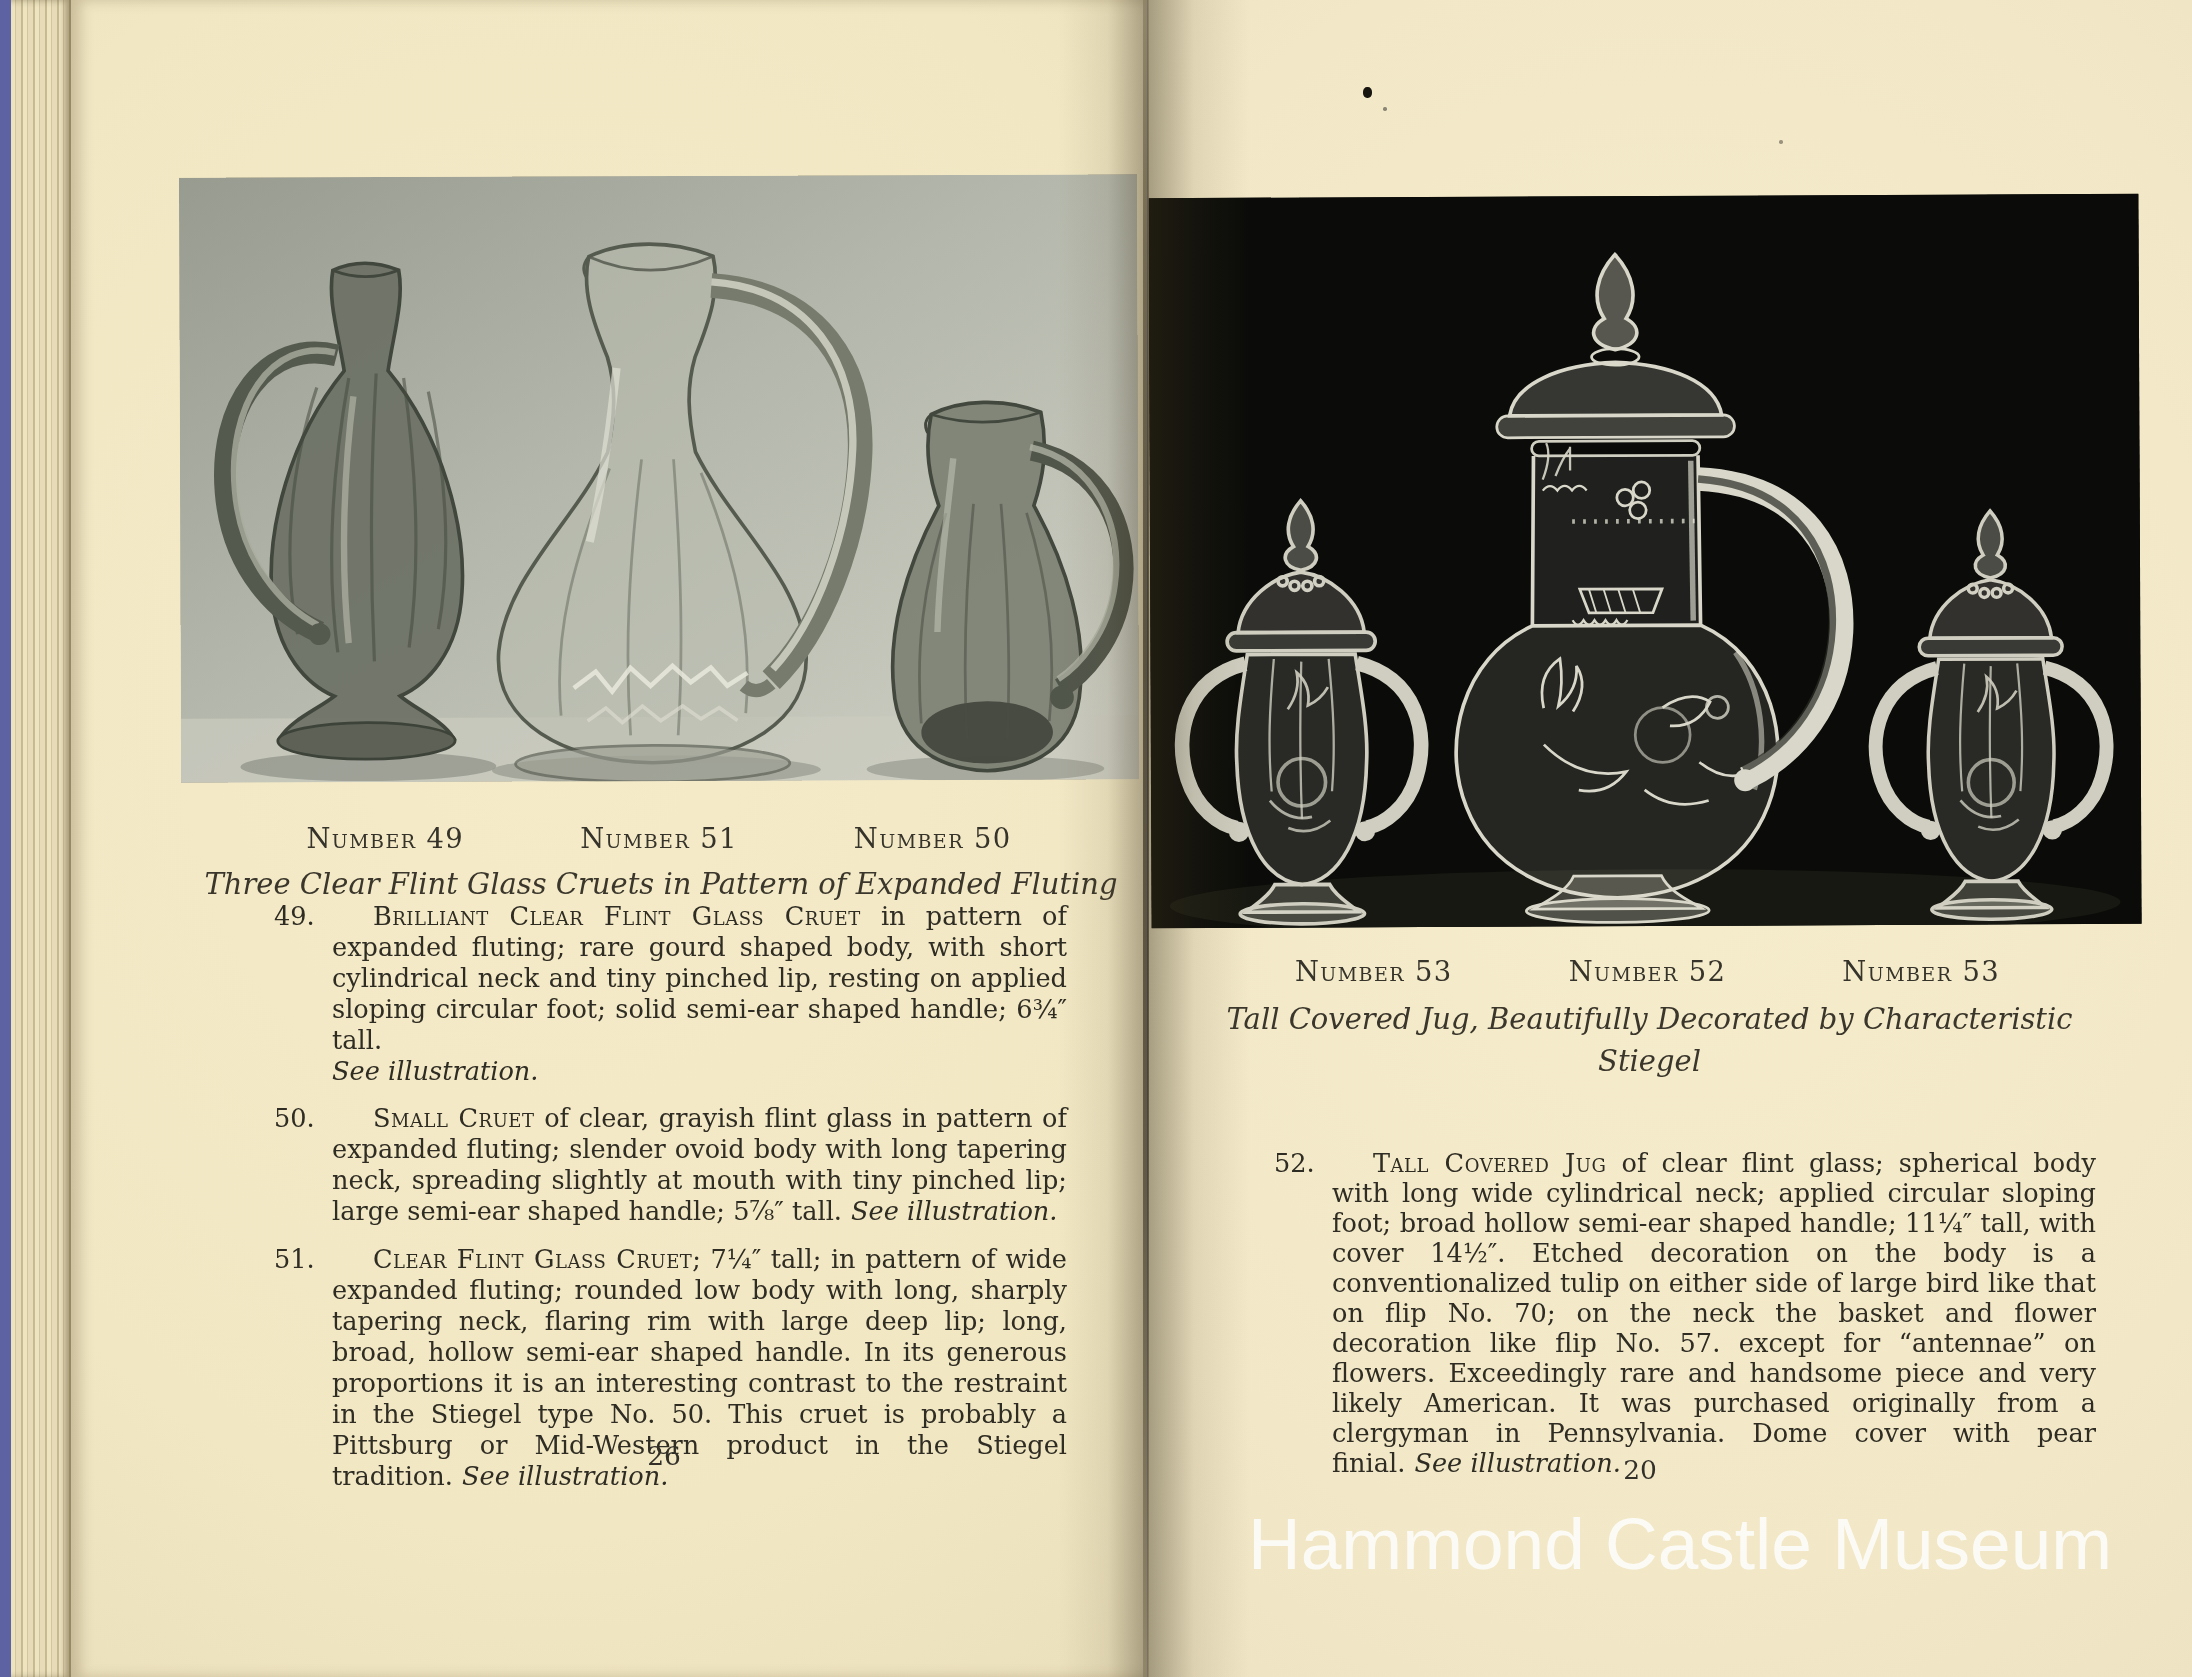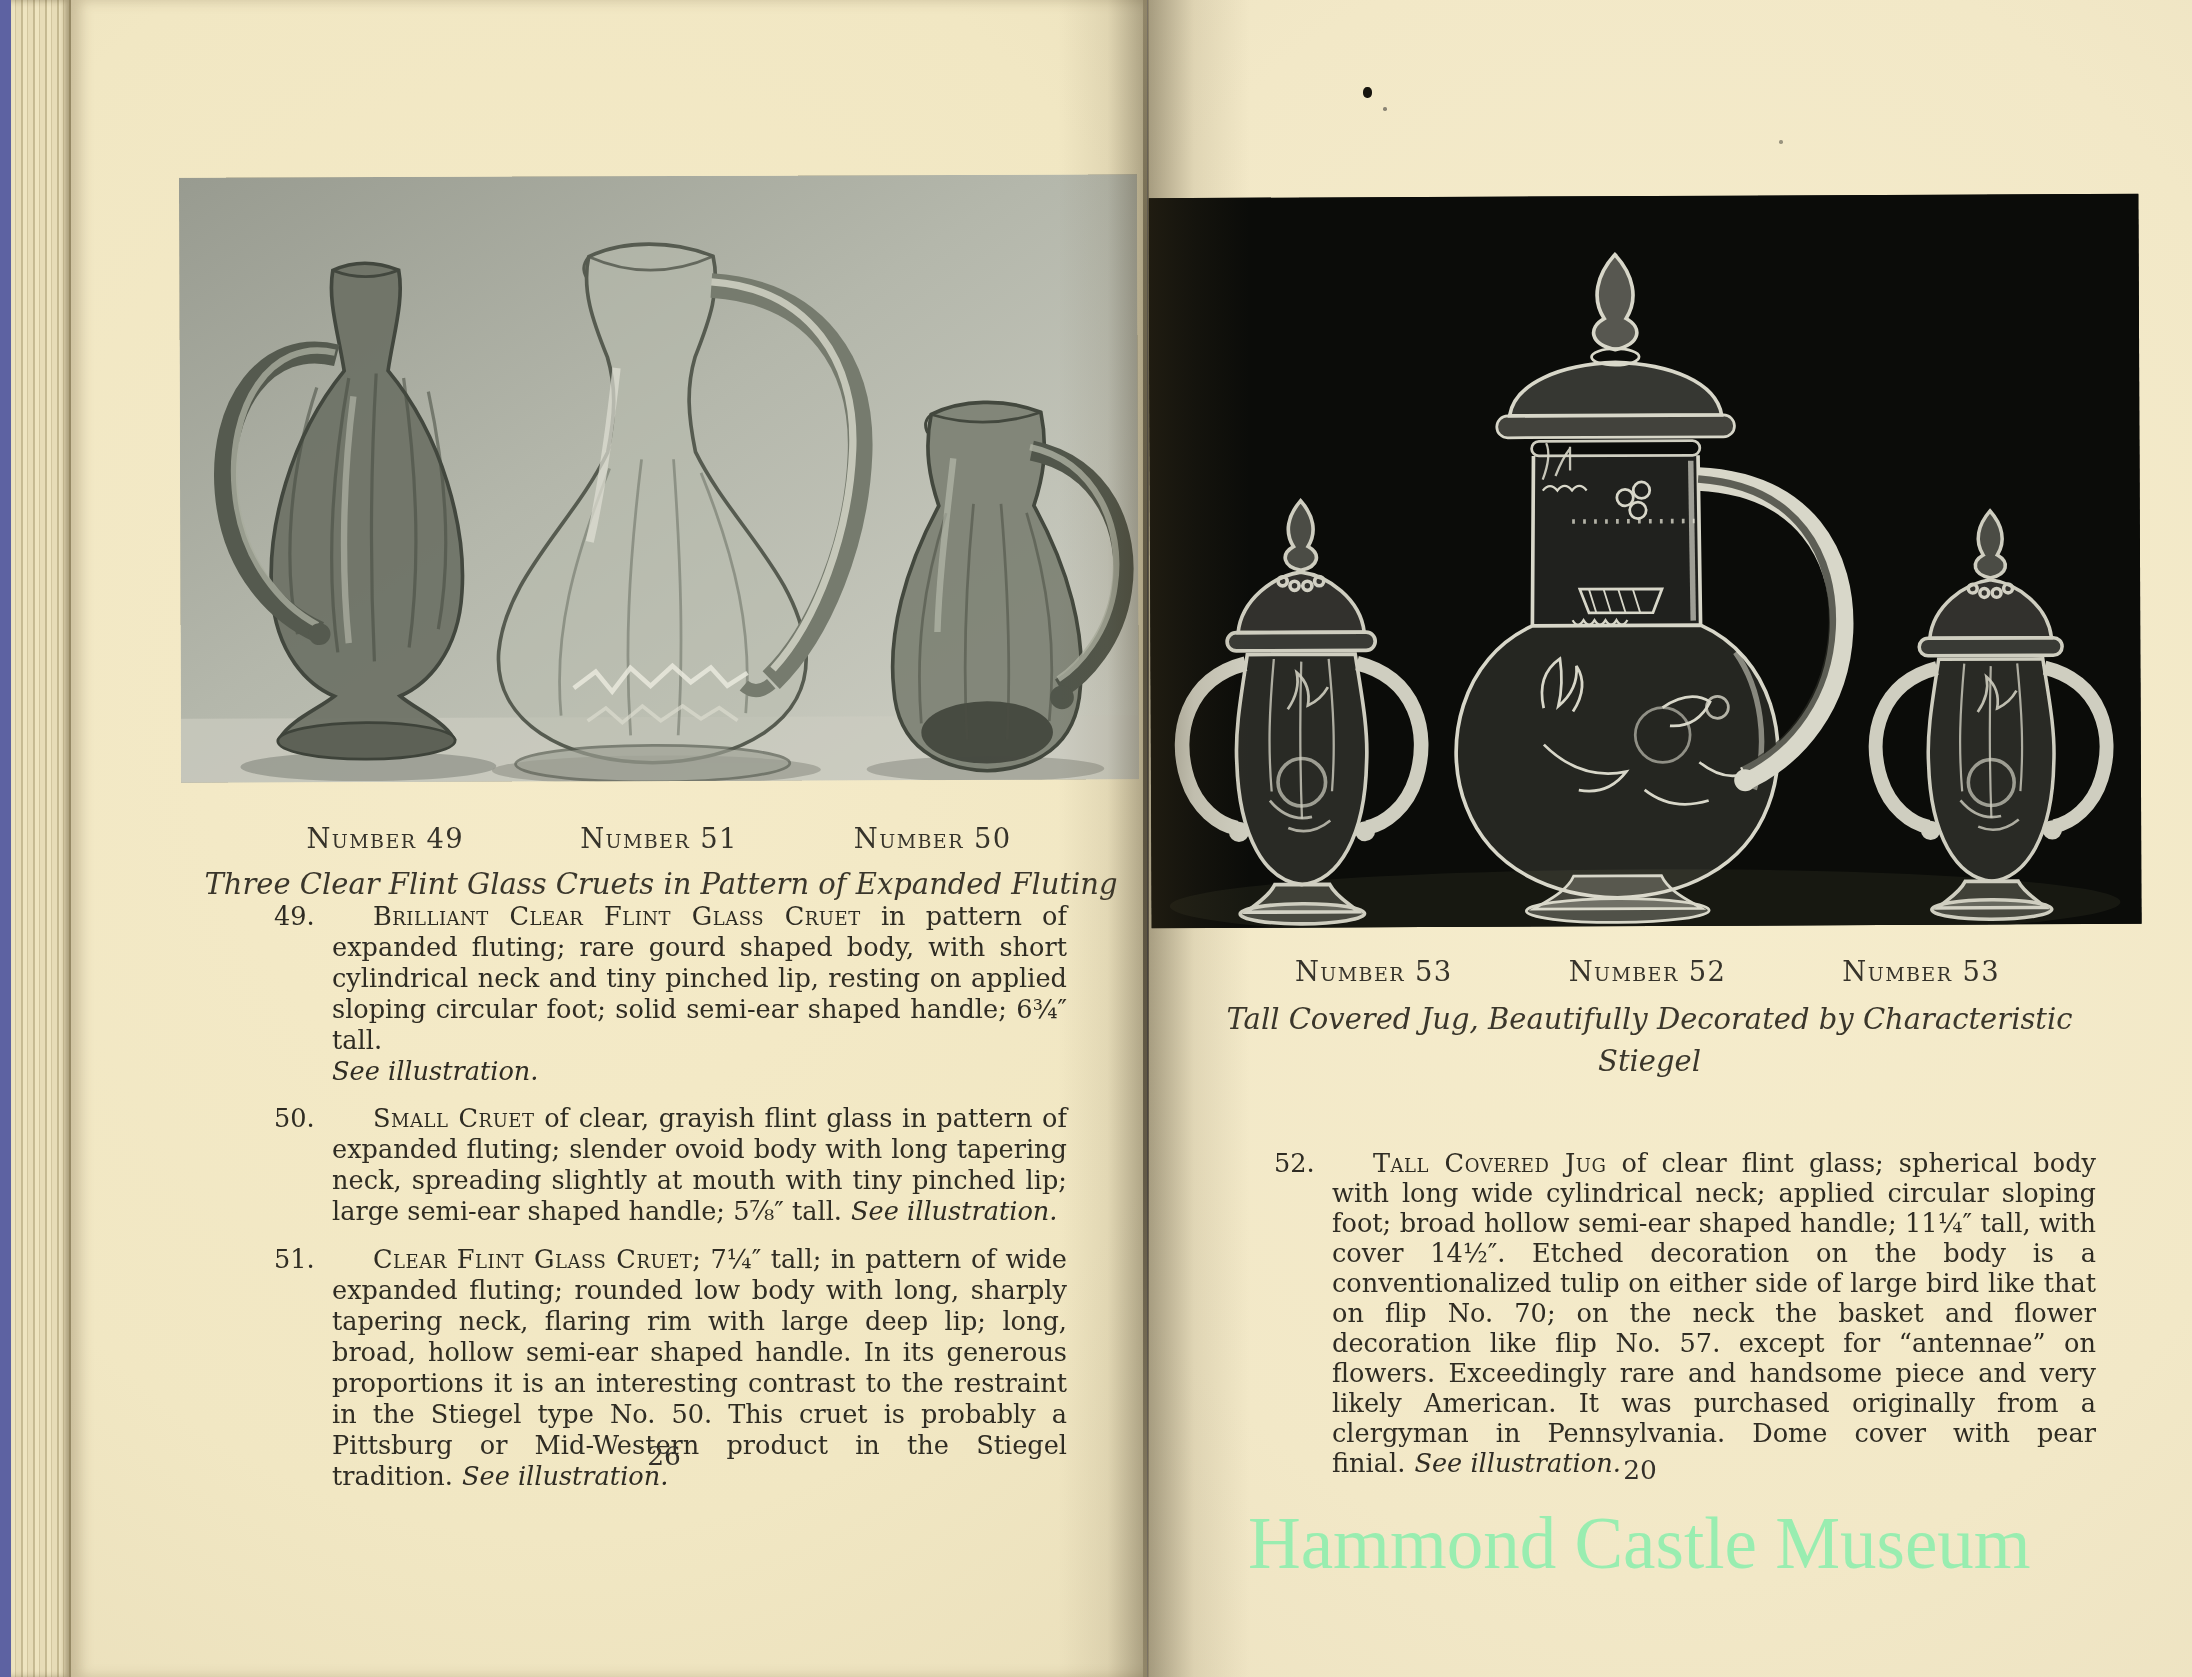--- a/index.html
+++ b/index.html
@@ -72,21 +72,21 @@
   .entry p{margin:0;text-align:justify;}
   .lead{font-variant:small-caps;letter-spacing:0.5px;margin-left:41px;}
   .see{font-style:italic;margin-left:9.1px;}
   .see.block{display:block;margin-left:0;}
   
   .page-number{position:absolute;z-index:3;font-size:26.5px;color:#33302a;width:64px;text-align:center;}
   .pg-left{left:632px;top:1440px;}
   .pg-right{left:1608px;top:1454px;}
   .watermark{
     position:absolute;left:1248px;top:1502px;z-index:6;white-space:nowrap;
-    font-family:Liberation Serif, serif;font-size:73px;color:#86efac;opacity:.82;
+    font-family:Liberation Sans, sans-serif;font-size:73px;color:#ffffff;opacity:.82;
   }
   .speck{position:absolute;border-radius:45%;z-index:6;}
   .speck1{left:1363px;top:87px;width:9.1px;height:11px;background:#17150f;}
   .speck2{left:1383px;top:107px;width:3.7px;height:3.7px;background:#8b8575;}
   .speck3{left:1779px;top:140px;width:3.7px;height:3.7px;background:#9a947f;}
 </style>
 </head>
 <body>
 
 <div class="edge-stack"></div>

